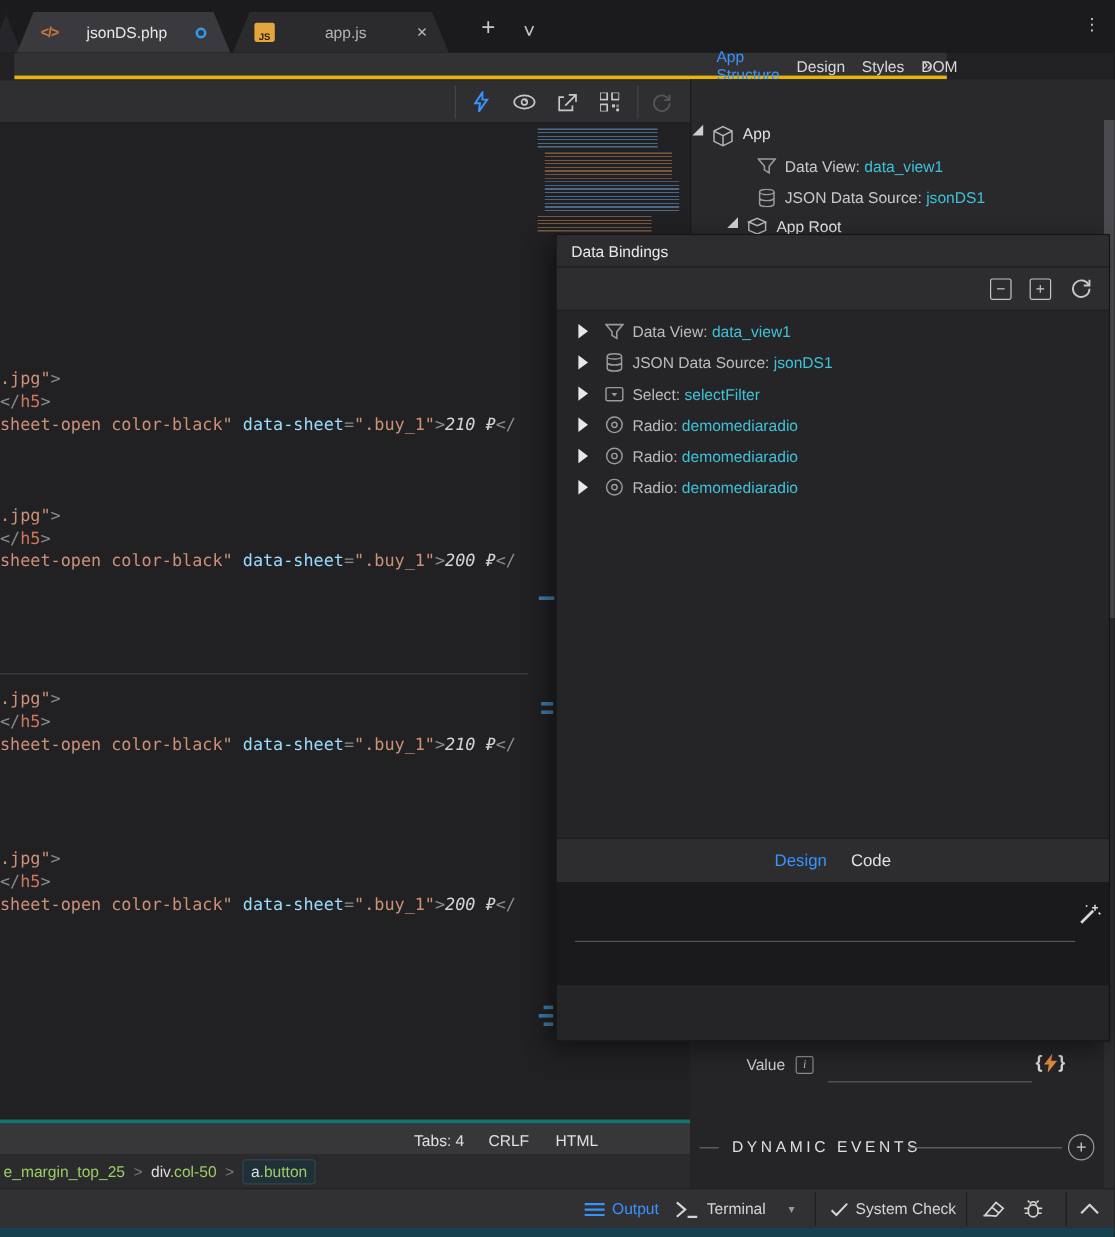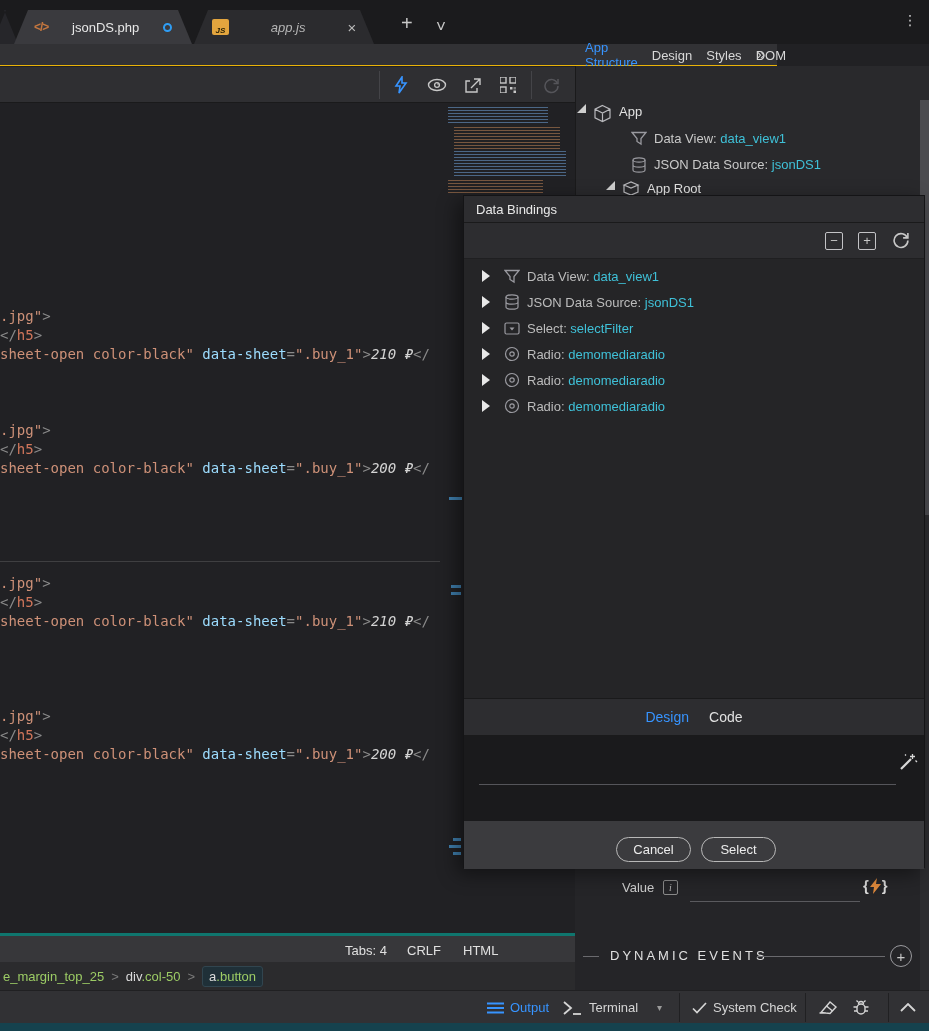--- a/index.html
+++ b/index.html
@@ -24,22 +24,22 @@
   .code-file-icon { color:#c5773f; font-weight:bold; font-size:12px; letter-spacing:-1px; }
   .js-badge { width:17px; height:16px; background:#e3a53e; border-radius:2px;
               color:#2b2103; font-size:8px; font-weight:bold;
               display:flex; align-items:flex-end; justify-content:center; }
   .mod-dot { width:9px; height:9px; border-radius:50%; border:2px solid #2f9df4; }
   .tab-close { color:#bbb; font-size:15px; line-height:1; cursor:default; }
   .bar-glyph { color:#c8c8c8; font-size:17px; }
   .kebab { color:#cfcfcf; font-size:14px; letter-spacing:0; }
 
   
-  .row2 { left:0; top:44px; width:777px; height:22px; background:#323235;
-          border-bottom:1px solid #eab308; }
+  .row2 { left:12px; top:44px; width:777px; height:22px; background:#323235;
+          border-bottom:3px solid #eab308; }
   .rtabs { position:absolute; left:585px; top:0; height:22px; display:flex;
            align-items:center; gap:14px; font-size:13px; }
   .rtab { color:#d8d8d8; }
   .rtab.active { color:#3794ff; }
   .overflow-chevrons { position:absolute; right:12px; top:1px; color:#cfcfcf; font-size:15px; }
 
   
   .toolbar { left:0; top:67px; width:929px; height:36px; background:#2f2f32;
              border-bottom:1px solid #1a1a1b; }
   .tool { position:absolute; top:0; width:34px; height:36px; display:flex;
@@ -143,21 +143,21 @@
 
   <div class="abs titlebar">
     <div class="abs tab-stub"></div>
 
     <div class="abs tab tab-active" style="left:14px; width:178px; padding:0 20px; gap:8px;">
       <span class="code-file-icon">&lt;/&gt;</span>
       <span class="tab-label" style="flex:1; text-align:center;">jsonDS.php</span>
       <span class="mod-dot"></span>
     </div>
 
-    <div class="abs tab tab-inactive" style="left:194px; width:180px; padding:0 18px; gap:8px;font-style:italic;">
+    <div class="abs tab tab-inactive" style="left:194px; width:180px; padding:0 18px; gap:8px;">
       <span class="js-badge">JS</span>
       <span class="tab-label" style="flex:1; text-align:center;">app.js</span>
       <span class="tab-close">×</span>
     </div>
 
     <div class="abs bar-glyph" style="left:401px; top:16px; font-size:20px; line-height:14px;">+</div>
     <div class="abs bar-glyph" style="left:436px; top:17px;">˅</div>
     <div class="abs kebab" style="left:903px; top:12px;">⋮</div>
   </div>
 
@@ -430,24 +430,20 @@
     <div class="db-expr">
       <div class="abs" style="left:15px; top:48px; width:417px; border-bottom:1px solid #55555a;"></div>
       <span class="abs" style="left:434px; top:16px; color:#d8d8d8;">
         <svg width="20" height="20" viewBox="0 0 20 20">
             <path d="M3 17 L13 7" stroke="currentColor" stroke-width="2.2"></path>
             <path d="M14.5 2 v5 M12 4.5 h5 M17.5 8.5 l1.5 1.5 M7 2.5 l1 1" stroke="currentColor" stroke-width="1.3"></path>
           </svg>
       </span>
     </div>
 
-    <div class="db-footer">
-      <button class="pill-btn" style="left:152px;">Cancel</button>
-      <button class="pill-btn" style="left:237px;">Select</button>
-    </div>
   </div>
 
   <div class="abs statusbar">
     <span class="statusitem" style="left:345px;">Tabs: 4</span>
     <span class="statusitem" style="left:407px;">CRLF</span>
     <span class="statusitem" style="left:463px;">HTML</span>
   </div>
 
   <div class="abs breadcrumb">
     <span class="bc-green">e_margin_top_25</span>

